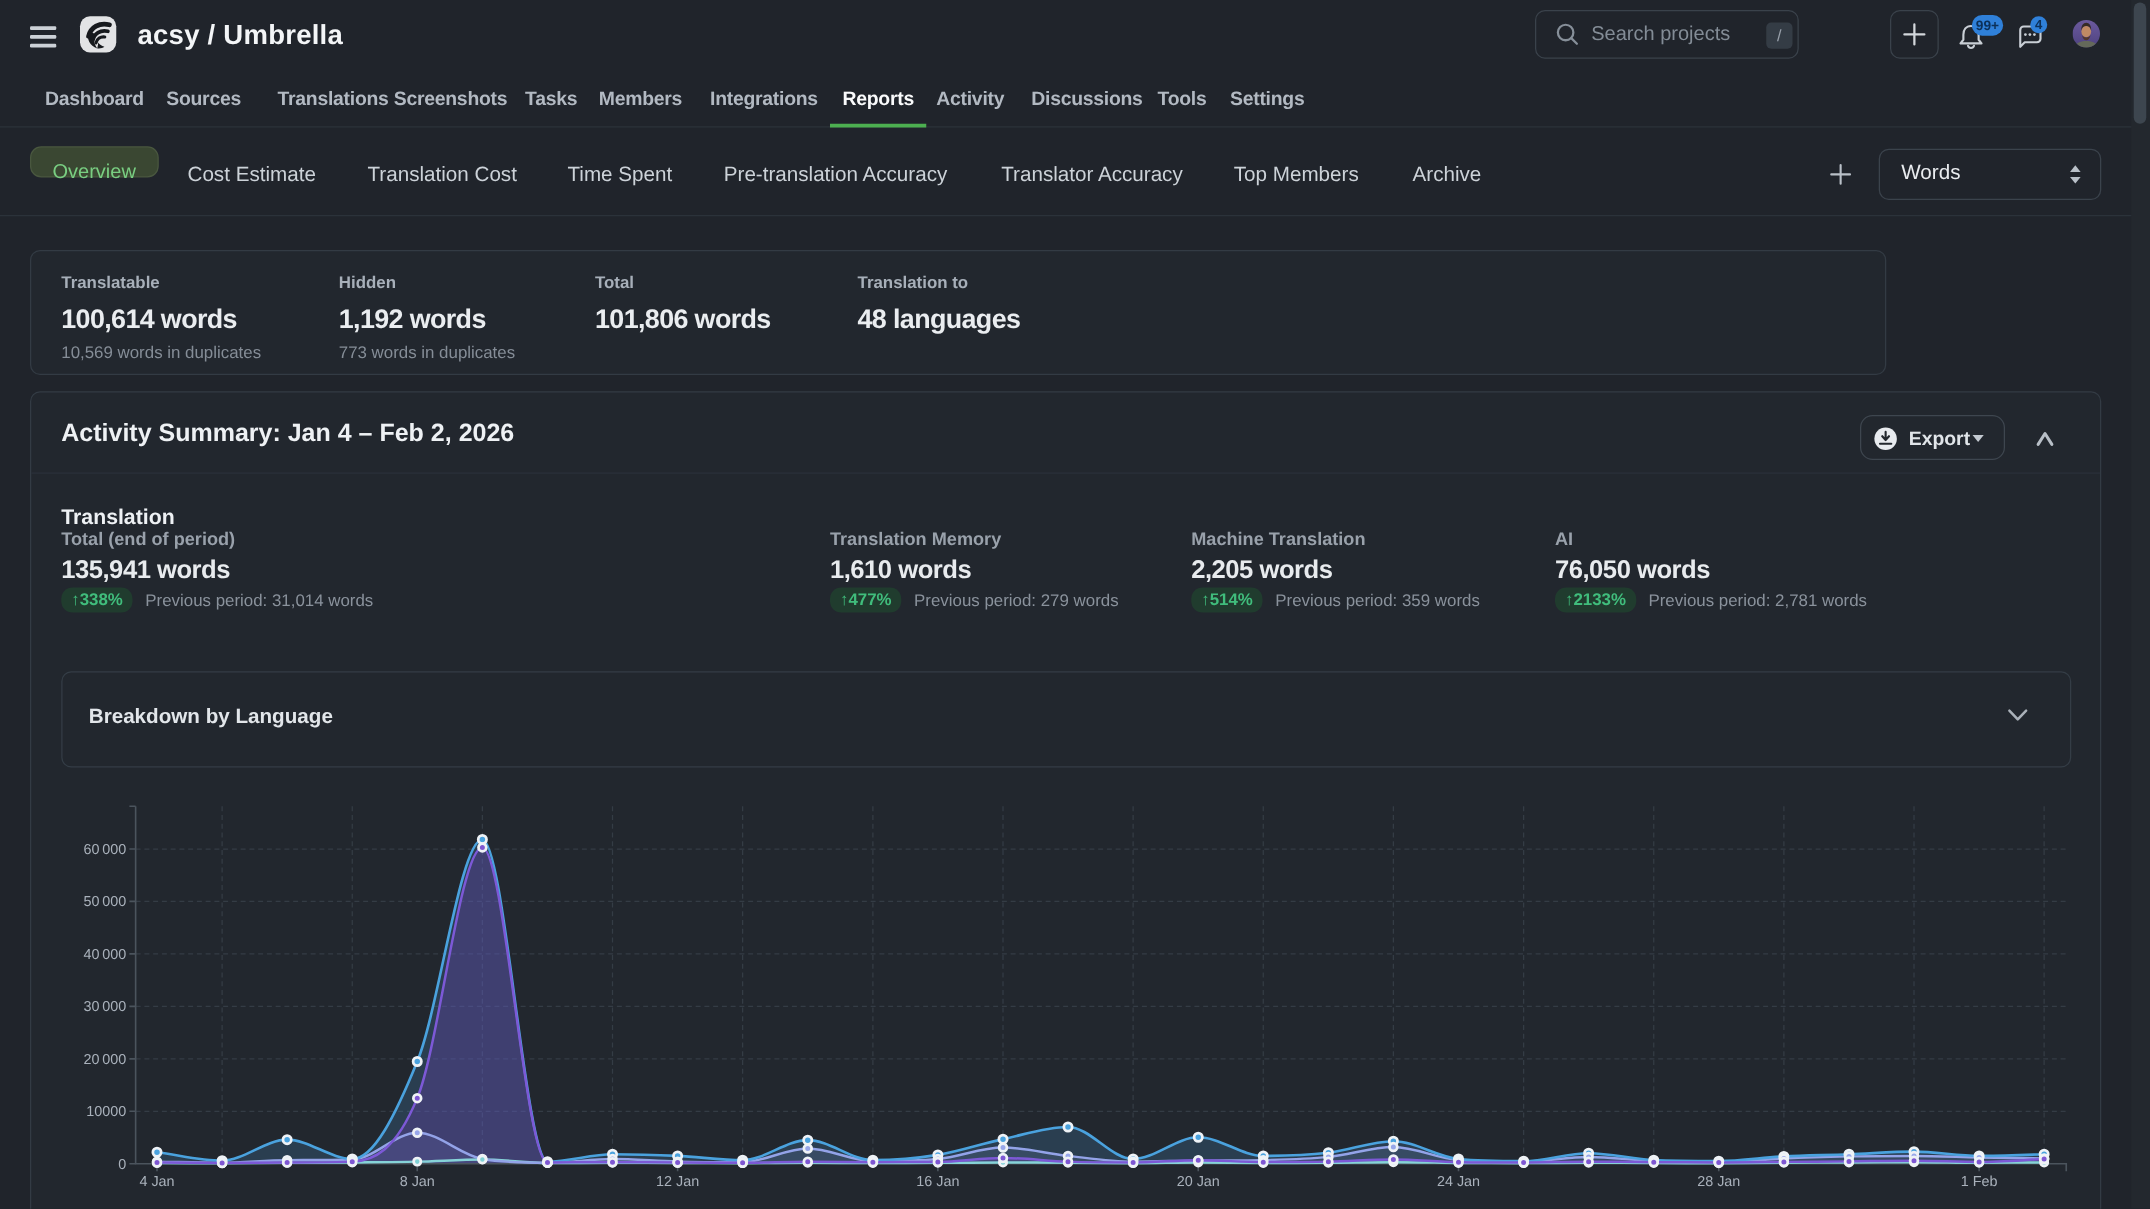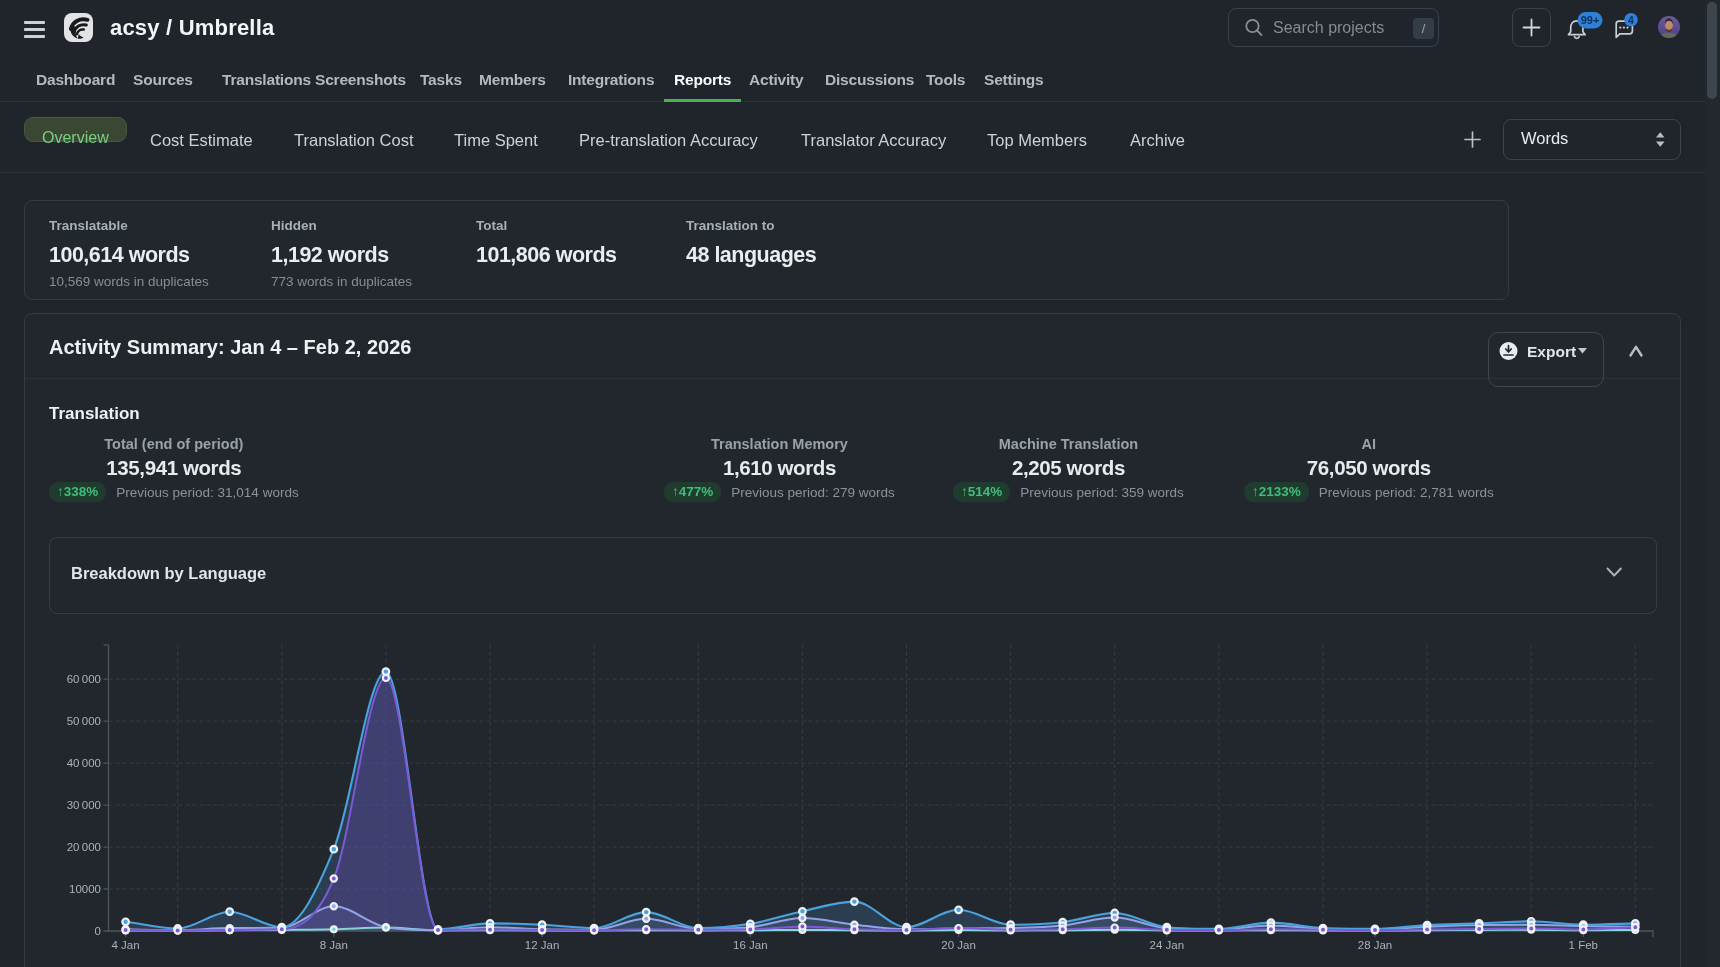--- a/index.html
+++ b/index.html
@@ -28,24 +28,24 @@
 .select .lbl { position:absolute; left:17px; top:9px; font-size:16.5px; color:#e9ecef; }
 
 .card { background:#22272e; border:1px solid #333b44; border-radius:8px; }
 .statcard { left:24px; top:200px; width:1485px; height:100px; }
 .stat .l { font-size:13.5px; font-weight:700; color:#a7afb9; }
 .stat .v { font-size:21.5px; font-weight:700; letter-spacing:-0.5px; color:#eaedf0; margin-top:10px; }
 .stat .n { font-size:13.5px; color:#858d97; margin-top:6px; }
 .actcard { left:24px; top:313px; width:1657px; height:800px; }
 .acthead { position:absolute; left:0; top:0; width:100%; height:65px; border-bottom:1px solid #2a313a; }
 .acttitle { position:absolute; left:24px; top:22px; font-size:20px; font-weight:700; color:#eef1f4; }
-.export { position:absolute; left:1463px; top:18px; width:116px; height:55px; border:1px solid #3e464f; border-radius:10px; }
+.export { position:absolute; left:1463px; top:18px; width:116px; height:36px; border:1px solid #3e464f; border-radius:10px; }
 .export .t { position:absolute; left:38px; top:10px; font-size:15.5px; font-weight:700; color:#e1e5e9; }
 .sechead { position:absolute; left:24px; top:90px; font-size:17px; font-weight:700; color:#eef1f4; }
-.met { position:absolute; top:122px;text-align:center; }
+.met { position:absolute; top:110px; }
 .met .l { font-size:14.5px; font-weight:700; color:#99a1ab; }
 .met .v { font-size:20.5px; font-weight:700; letter-spacing:-0.4px; color:#e8ebee; margin-top:4px; }
 .met .row { margin-top:2px; display:flex; align-items:center; gap:10px; }
 .met .pct { background:#203c2e; color:#40bd7c; font-size:13.5px; font-weight:700; border-radius:9px; padding:2px 8px 3px; }
 .met .pp { font-size:13.5px; color:#8a929c; }
 .breakdown { position:absolute; left:24px; top:223px; width:1608px; height:77px; border:1px solid #343d46; border-radius:8px; }
 .breakdown .t { position:absolute; left:21px; top:26px; font-size:16.5px; font-weight:700; color:#e2e6ea; }
 
 .sbtrack { left:1705px; top:0; width:15px; height:967px; background:#23282e; }
 .sbthumb { left:1707px; top:2px; width:10px; height:97px; background:#3d464f; border-radius:5px; }

